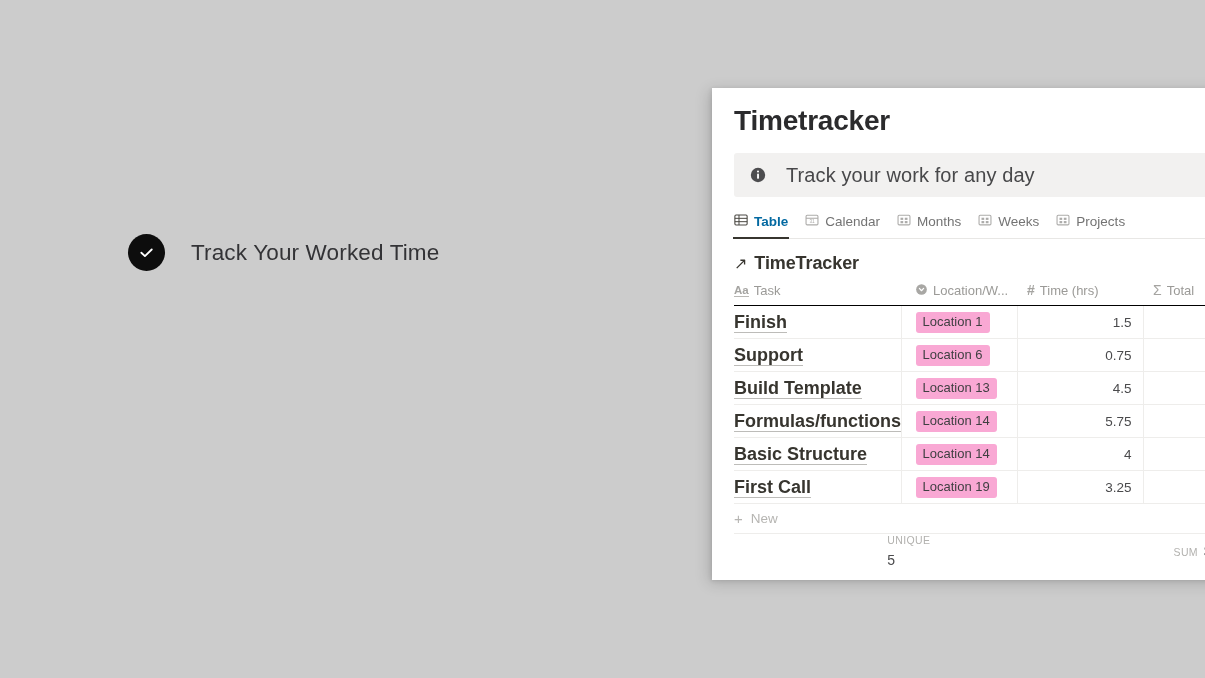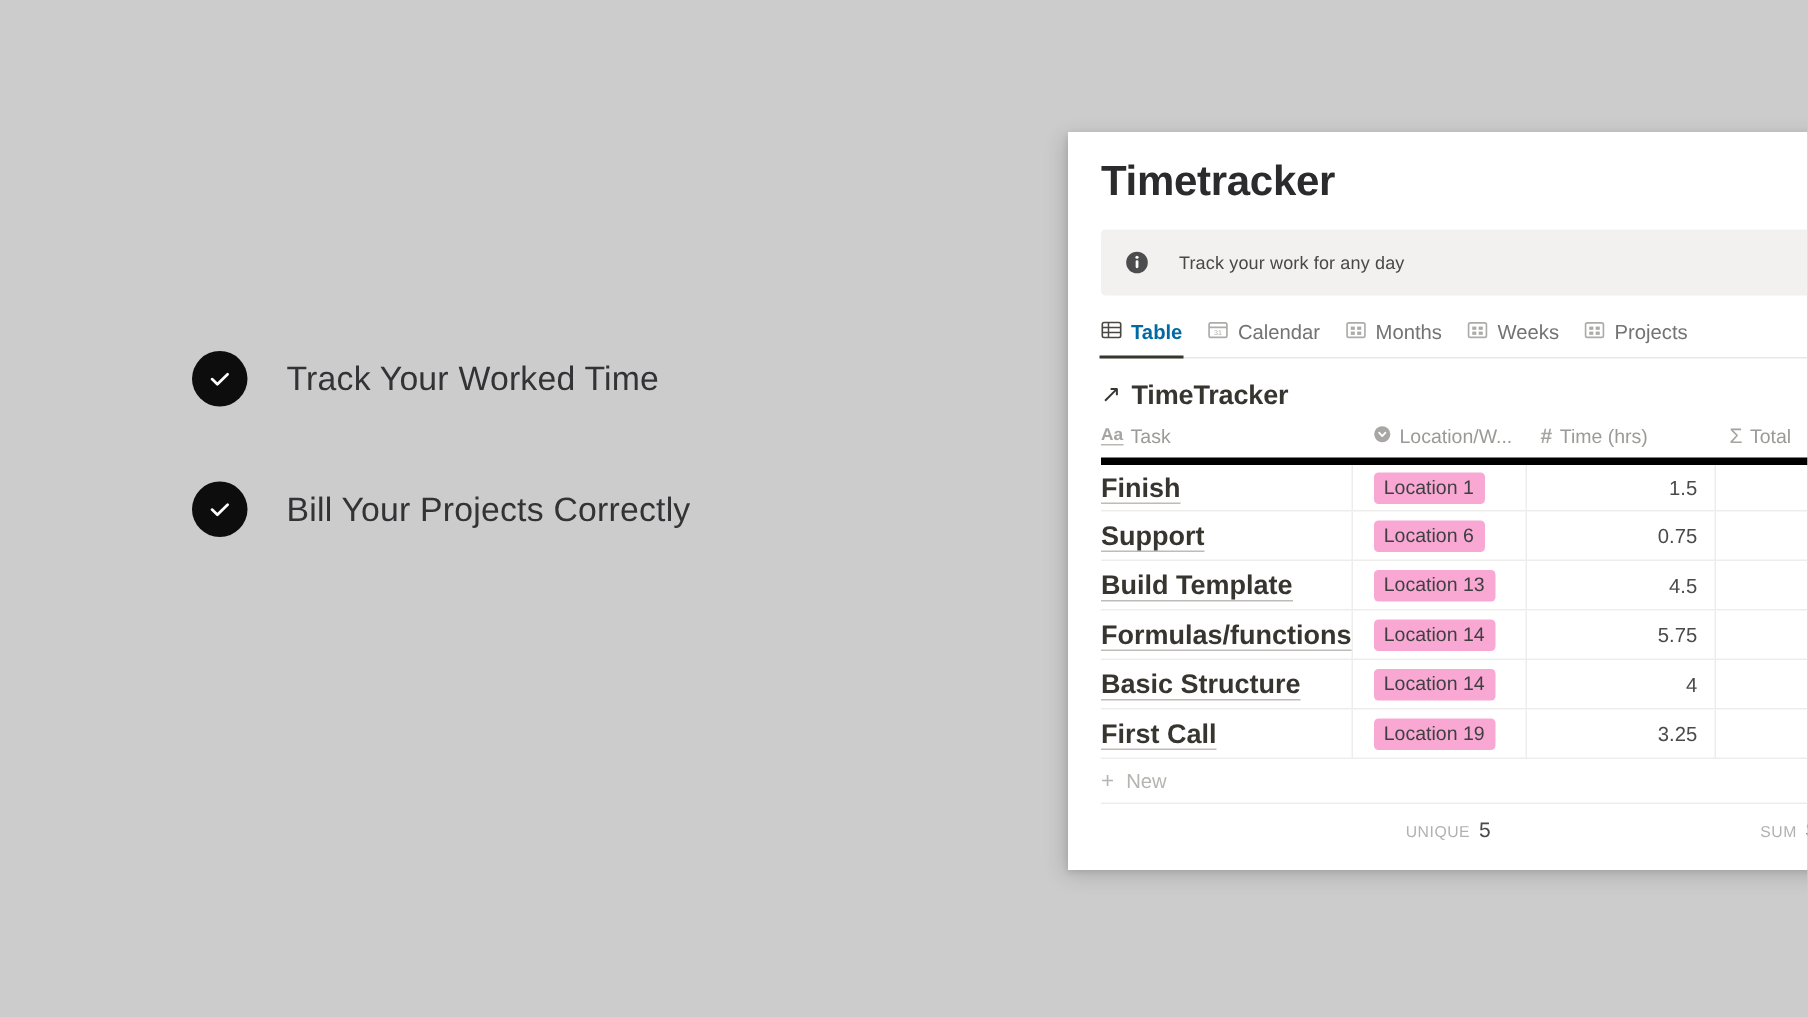--- a/index.html
+++ b/index.html
@@ -93,21 +93,21 @@
     margin: 0 0 12px 0;
     width: calc(100% + 0px);
   }
   .callout-icon {
     flex: 0 0 auto;
     width: 16px; height: 16px;
     margin-right: 20px;
     display: block;
   }
   .callout-text {
-    font-size: 12px;
+    font-size: 20px;
     color: #48484a;
     letter-spacing: 0.1px;
   }
 
   
   .tabs {
     display: flex;
     align-items: flex-end;
     gap: 17px;
     border-bottom: 1px solid #e8e7e5;
@@ -158,21 +158,21 @@
   table.db col.c-loc   { width: 116px; }
   table.db col.c-time  { width: 126px; }
   table.db col.c-total { width: 151px; }
 
   table.db thead th {
     font-weight: 400;
     color: #9b9a97;
     font-size: 13px;
     text-align: left;
     padding: 0 0 7px 0;
-    border-bottom: 5px solid #000000;
+    border-bottom: 1px solid #000000;
     vertical-align: bottom;
     white-space: nowrap;
   }
   th .th-wrap { display: flex; align-items: center; gap: 5px; }
   th.num .th-wrap { justify-content: flex-start; padding-left: 10px; }
   th.c-head-loc .th-wrap { padding-left: 14px; }
 
   .hdr-ico { display: inline-block; line-height: 1; color: #b4b3af; }
   .hdr-aa {
     font-size: 11.5px; font-weight: 600; color: #a5a4a1;
@@ -244,21 +244,21 @@
     font-size: 13px;
   }
   .agg-cell {
     display: flex;
     align-items: baseline;
     justify-content: flex-end;
     gap: 6px;
     white-space: nowrap;
   }
   .agg-cell.s-task  { width: 167px; }
-  .agg-cell.s-loc   { width: 116px; }
+  .agg-cell.s-loc   { width: 116px; flex-direction: column; }
   .agg-cell.s-time  { width: 126px; padding-right: 11px;}
   .agg-cell.s-total { width: 151px; padding-right: 11px;}
   .agg-label {
     font-size: 10.5px;
     letter-spacing: 0.35px;
     color: #b2b1ae;
     text-transform: uppercase;
   }
   .agg-value { font-size: 14px; color: #4a4a4c; }
 </style>
@@ -271,28 +271,20 @@
 
     <div class="bullet-row">
       <span class="check-circle">
         <svg width="19" height="19" viewBox="0 0 24 24" aria-hidden="true">
           <path d="M5.5 12.3 L10 16.6 L18.6 8.2" fill="none" stroke="#ffffff" stroke-width="2.3" stroke-linecap="round" stroke-linejoin="round"></path>
         </svg>
       </span>
       <span class="bullet-label">Track Your Worked Time</span>
     </div>
 
-    <div class="bullet-row">
-      <span class="check-circle">
-        <svg width="19" height="19" viewBox="0 0 24 24" aria-hidden="true">
-          <path d="M5.5 12.3 L10 16.6 L18.6 8.2" fill="none" stroke="#ffffff" stroke-width="2.3" stroke-linecap="round" stroke-linejoin="round"></path>
-        </svg>
-      </span>
-      <span class="bullet-label">Bill Your Projects Correctly</span>
-    </div>
 
 
   </div>
 
   <div id="card">
     <div class="card-inner">
 
       <h1 class="page-title">Timetracker</h1>
 
       <div class="callout">

